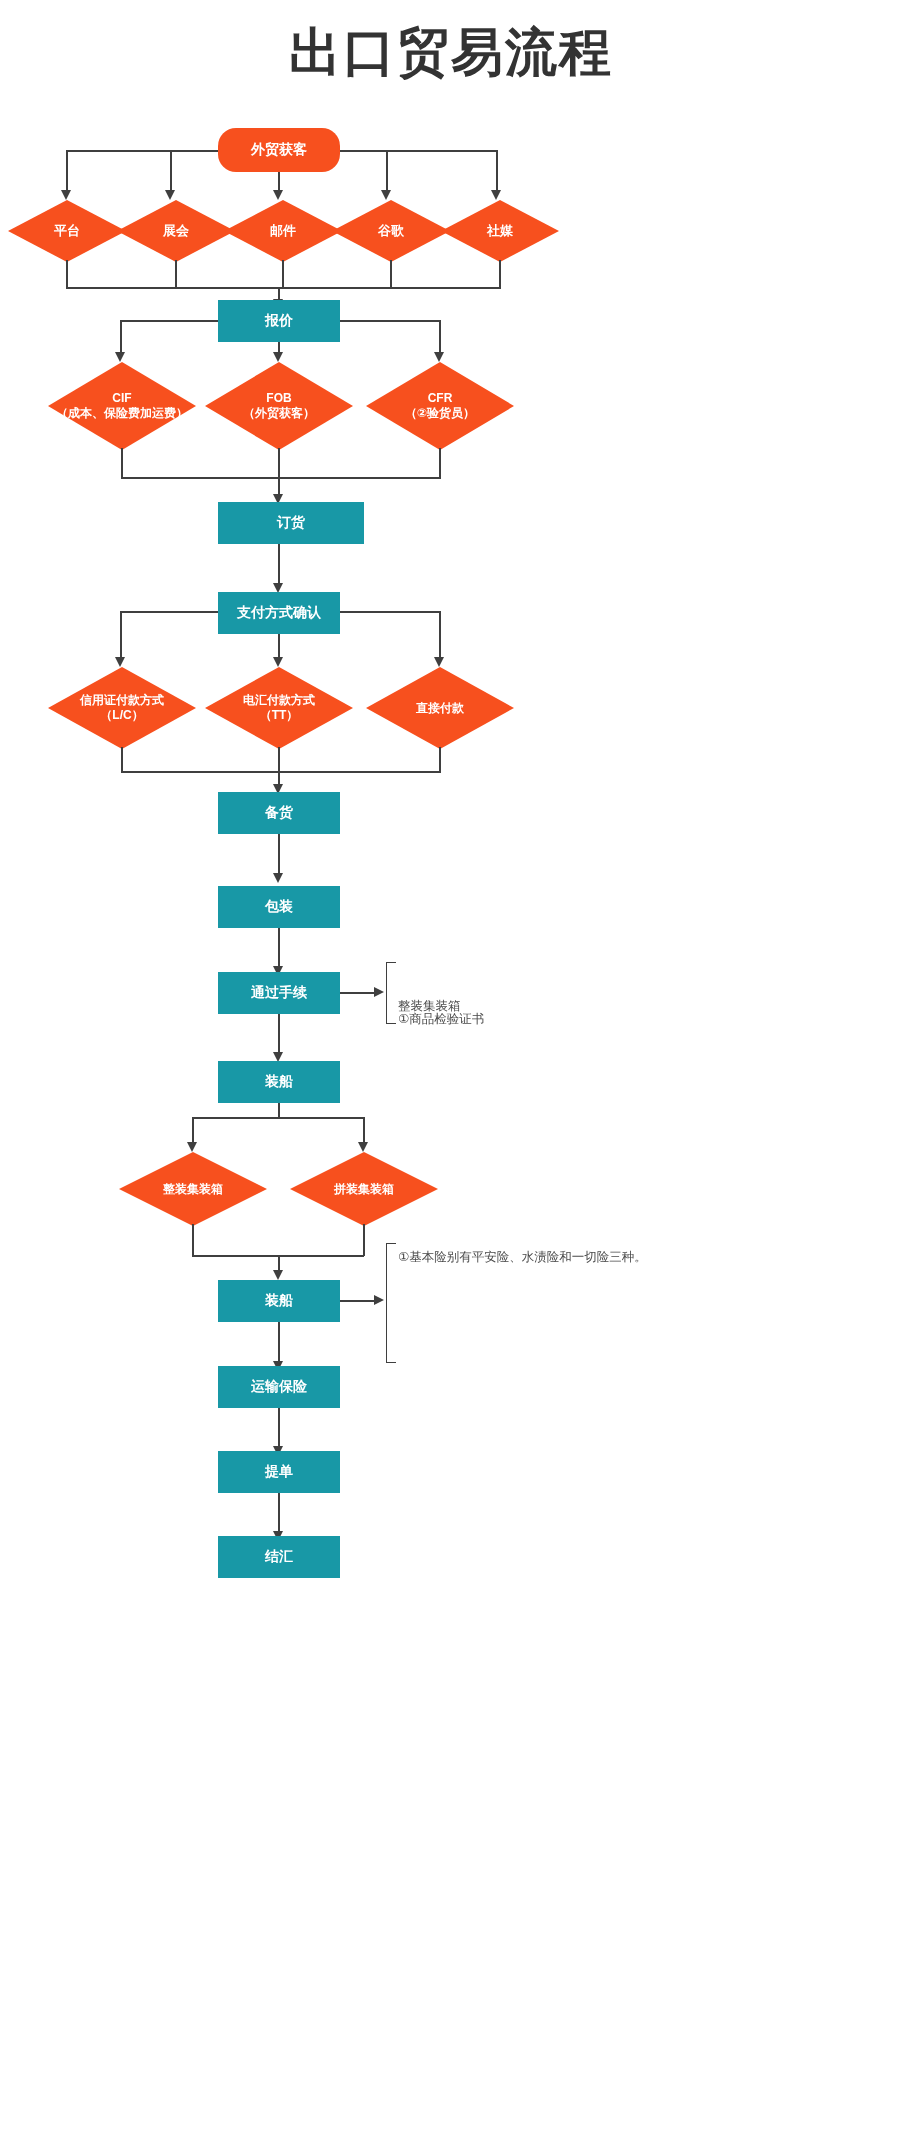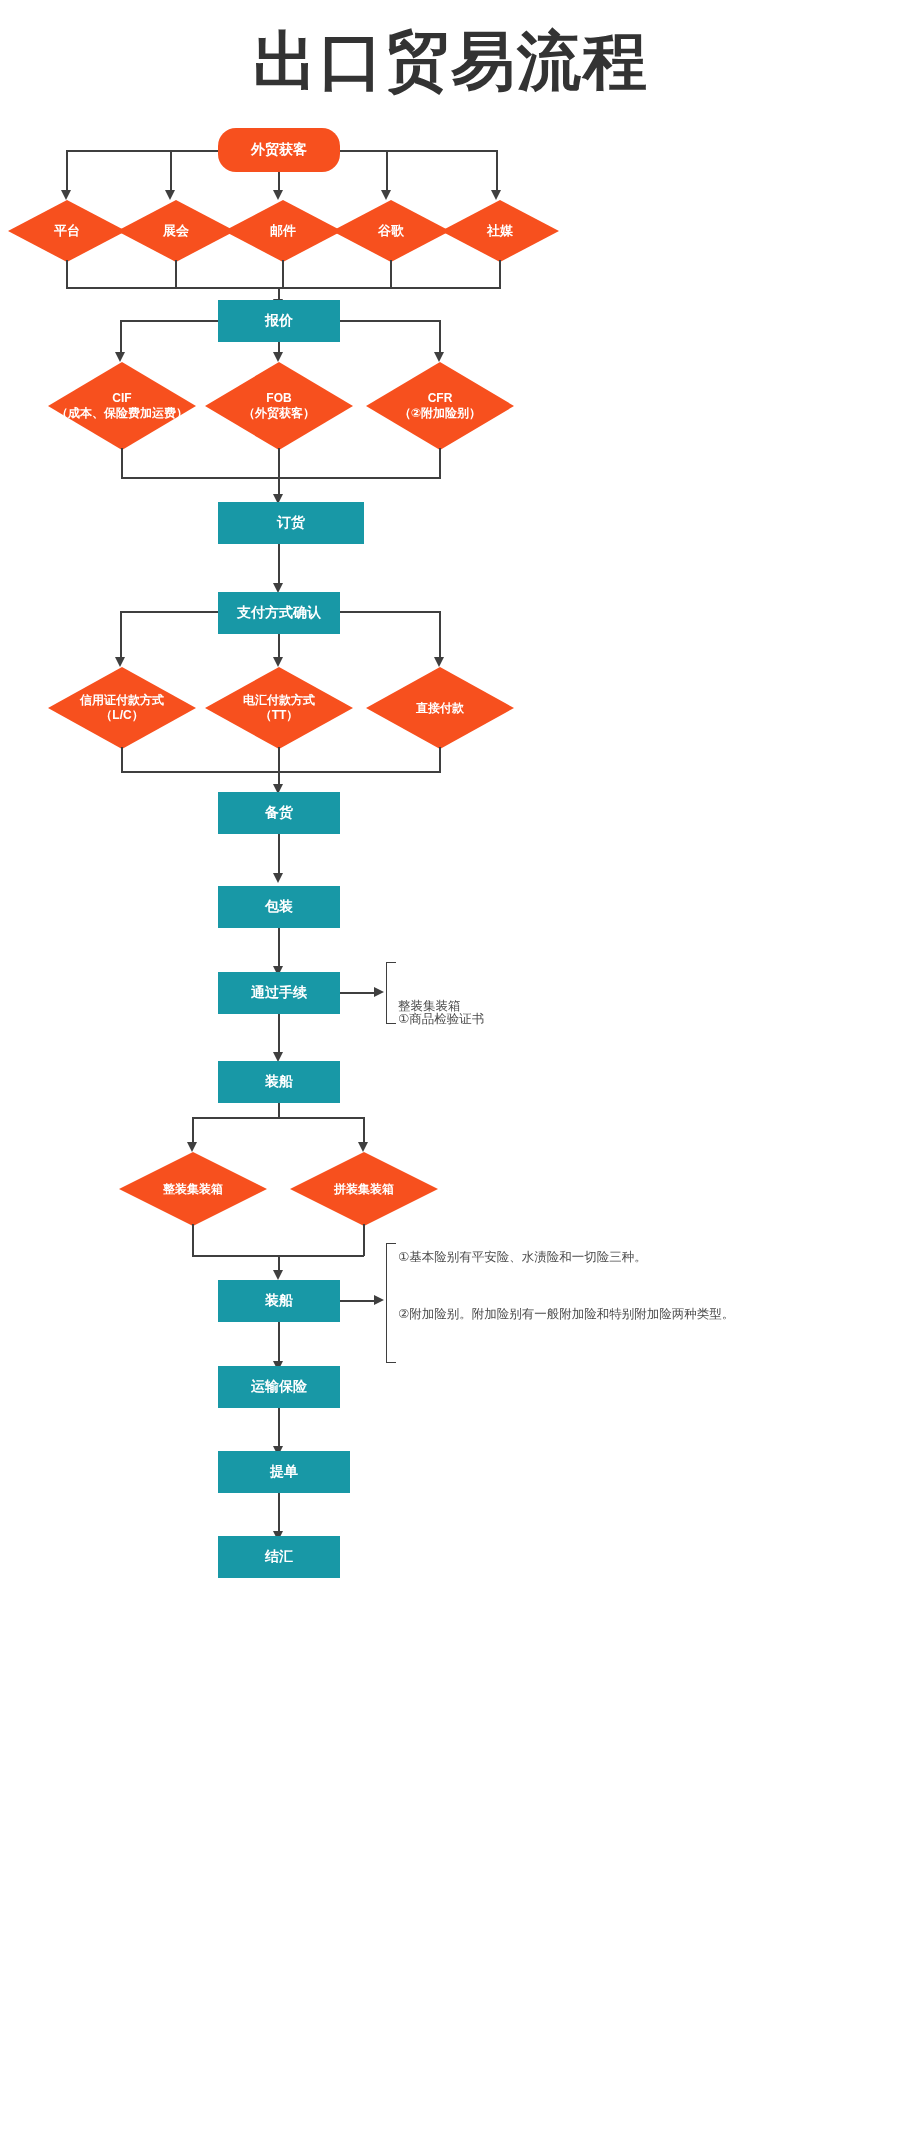--- a/index.html
+++ b/index.html
@@ -13,21 +13,21 @@
     overflow: hidden;
   }
   #canvas { position: relative; width: 902px; height: 2131px; }
 
   
   .title {
     position: absolute;
     left: 0; top: 18px;
     width: 902px;
     text-align: center;
-    font-size: 64px;
+    font-size: 52px;
     font-weight: bold;
     color: #333333;
     letter-spacing: 2px;
     font-family: "DejaVu Sans", "Liberation Sans", sans-serif;
   }
 
   
   .node {
     position: absolute;
     display: flex;
@@ -182,21 +182,21 @@
 （成本、保险费加运费）</div>
   </div>
   <div class="diamond-wrap" style="left:205px; top:362px; width:148px; height:88px;">
     <div class="diamond-shape"></div>
     <div class="diamond-label small">FOB
 （外贸获客）</div>
   </div>
   <div class="diamond-wrap" style="left:366px; top:362px; width:148px; height:88px;">
     <div class="diamond-shape"></div>
     <div class="diamond-label small">CFR
-（②附加险别）</div>
+（②验货员）</div>
   </div>
 
   <div class="ln vl" style="left:121px; top:448px; height:30px;"></div>
   <div class="ln vl" style="left:278px; top:448px; height:30px;"></div>
   <div class="ln vl" style="left:439px; top:448px; height:30px;"></div>
   <div class="ln hl" style="left:121px; top:477px; width:320px;"></div>
   <div class="ln vl" style="left:278px; top:477px; height:20px;"></div>
   <div class="arrow" style="left:273px; top:494px;"></div>
 
   <div class="node rect" style="left:218px; top:502px; width:146px; height:42px;">订货</div>
@@ -279,28 +279,27 @@
   <div class="ln hl" style="left:192px; top:1255px; width:172px;"></div>
   <div class="ln vl" style="left:278px; top:1255px; height:18px;"></div>
   <div class="arrow" style="left:273px; top:1270px;"></div>
 
   <div class="node rect" style="left:218px; top:1280px; width:122px; height:42px;">装船</div>
 
   <div class="ln hl" style="left:340px; top:1300px; width:38px;"></div>
   <div class="arrow-r" style="left:374px; top:1295px;"></div>
   <div class="bracket" style="left:386px; top:1243px; width:10px; height:120px;"></div>
   <div class="note" style="left:398px; top:1248px; width:492px;">①基本险别有平安险、水渍险和一切险三种。</div>
-  <div class="note" style="left:398px; top:1305px; width:492px;">②附加险别。附加险别有一般附加险和特别附加险两种类型。</div>
 
   <div class="ln vl" style="left:278px; top:1322px; height:42px;"></div>
   <div class="arrow" style="left:273px; top:1361px;"></div>
 
   <div class="node rect" style="left:218px; top:1366px; width:122px; height:42px;">运输保险</div>
   <div class="ln vl" style="left:278px; top:1408px; height:42px;"></div>
   <div class="arrow" style="left:273px; top:1446px;"></div>
 
-  <div class="node rect" style="left:218px; top:1451px; width:132px; height:42px;">提单</div>
+  <div class="node rect" style="left:218px; top:1451px; width:122px; height:42px;">提单</div>
   <div class="ln vl" style="left:278px; top:1493px; height:42px;"></div>
   <div class="arrow" style="left:273px; top:1531px;"></div>
 
   <div class="node rect" style="left:218px; top:1536px; width:122px; height:42px;">结汇</div>
 
 </div>
 
 </body></html>

